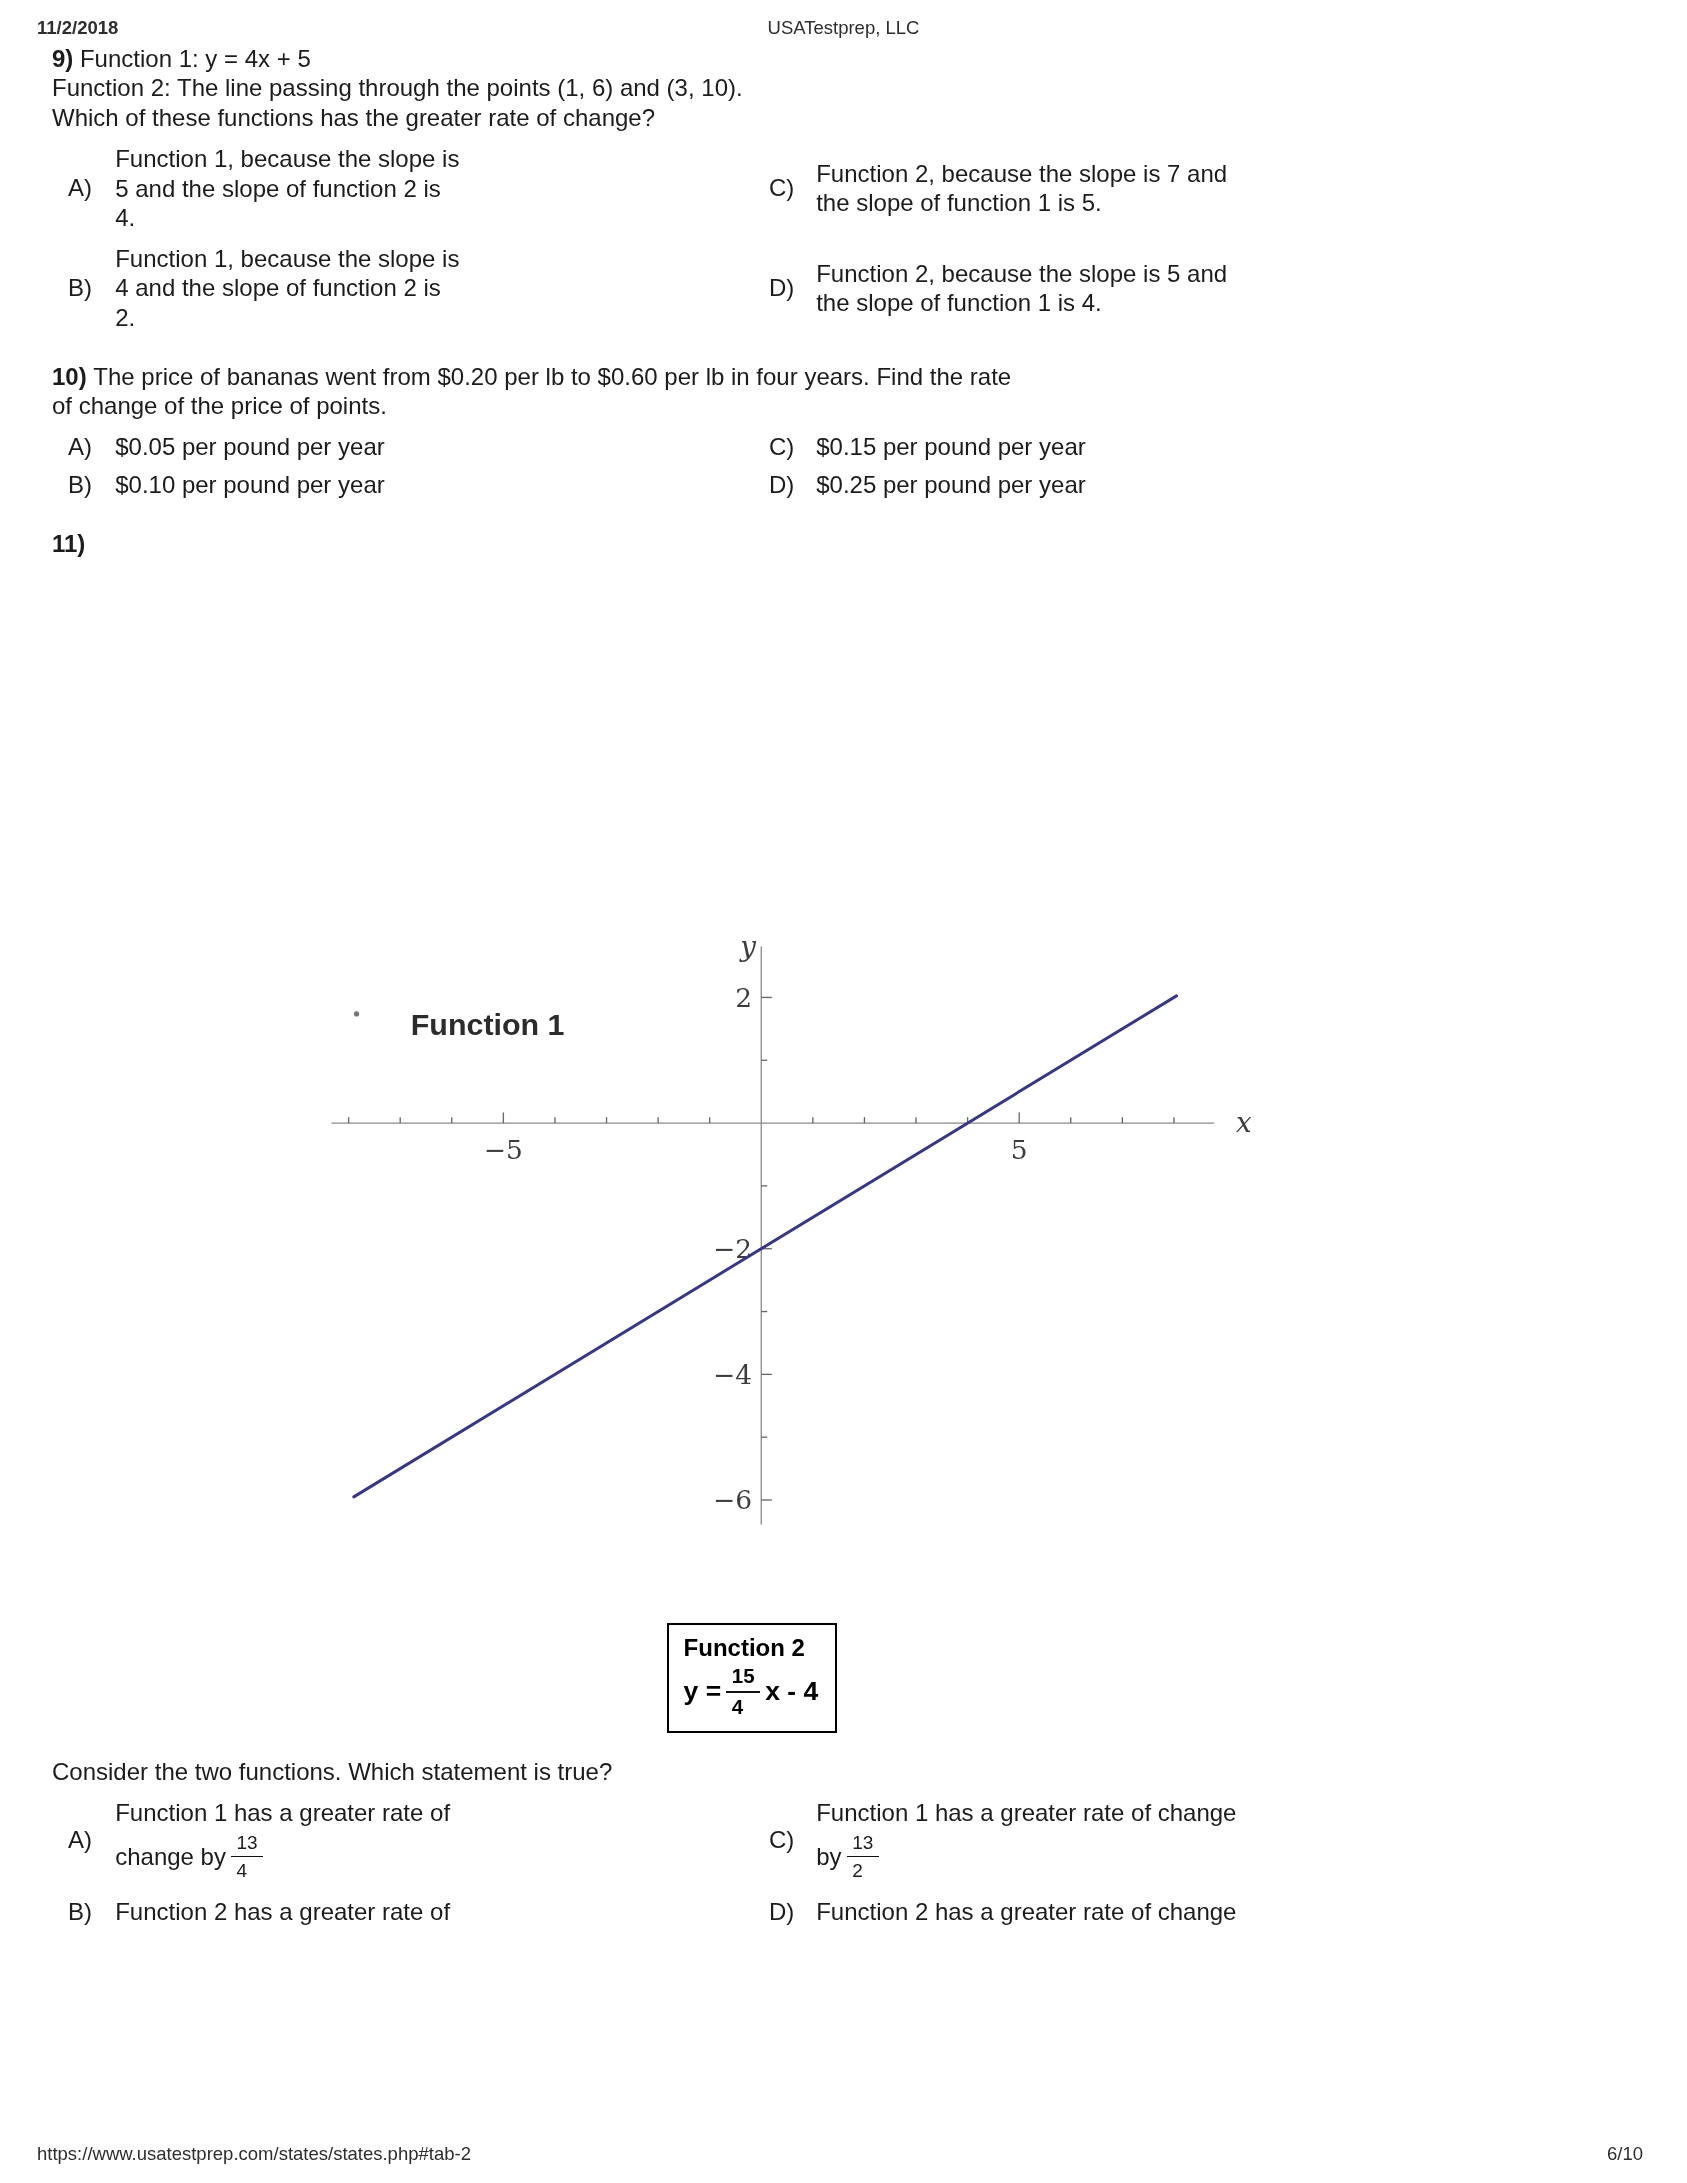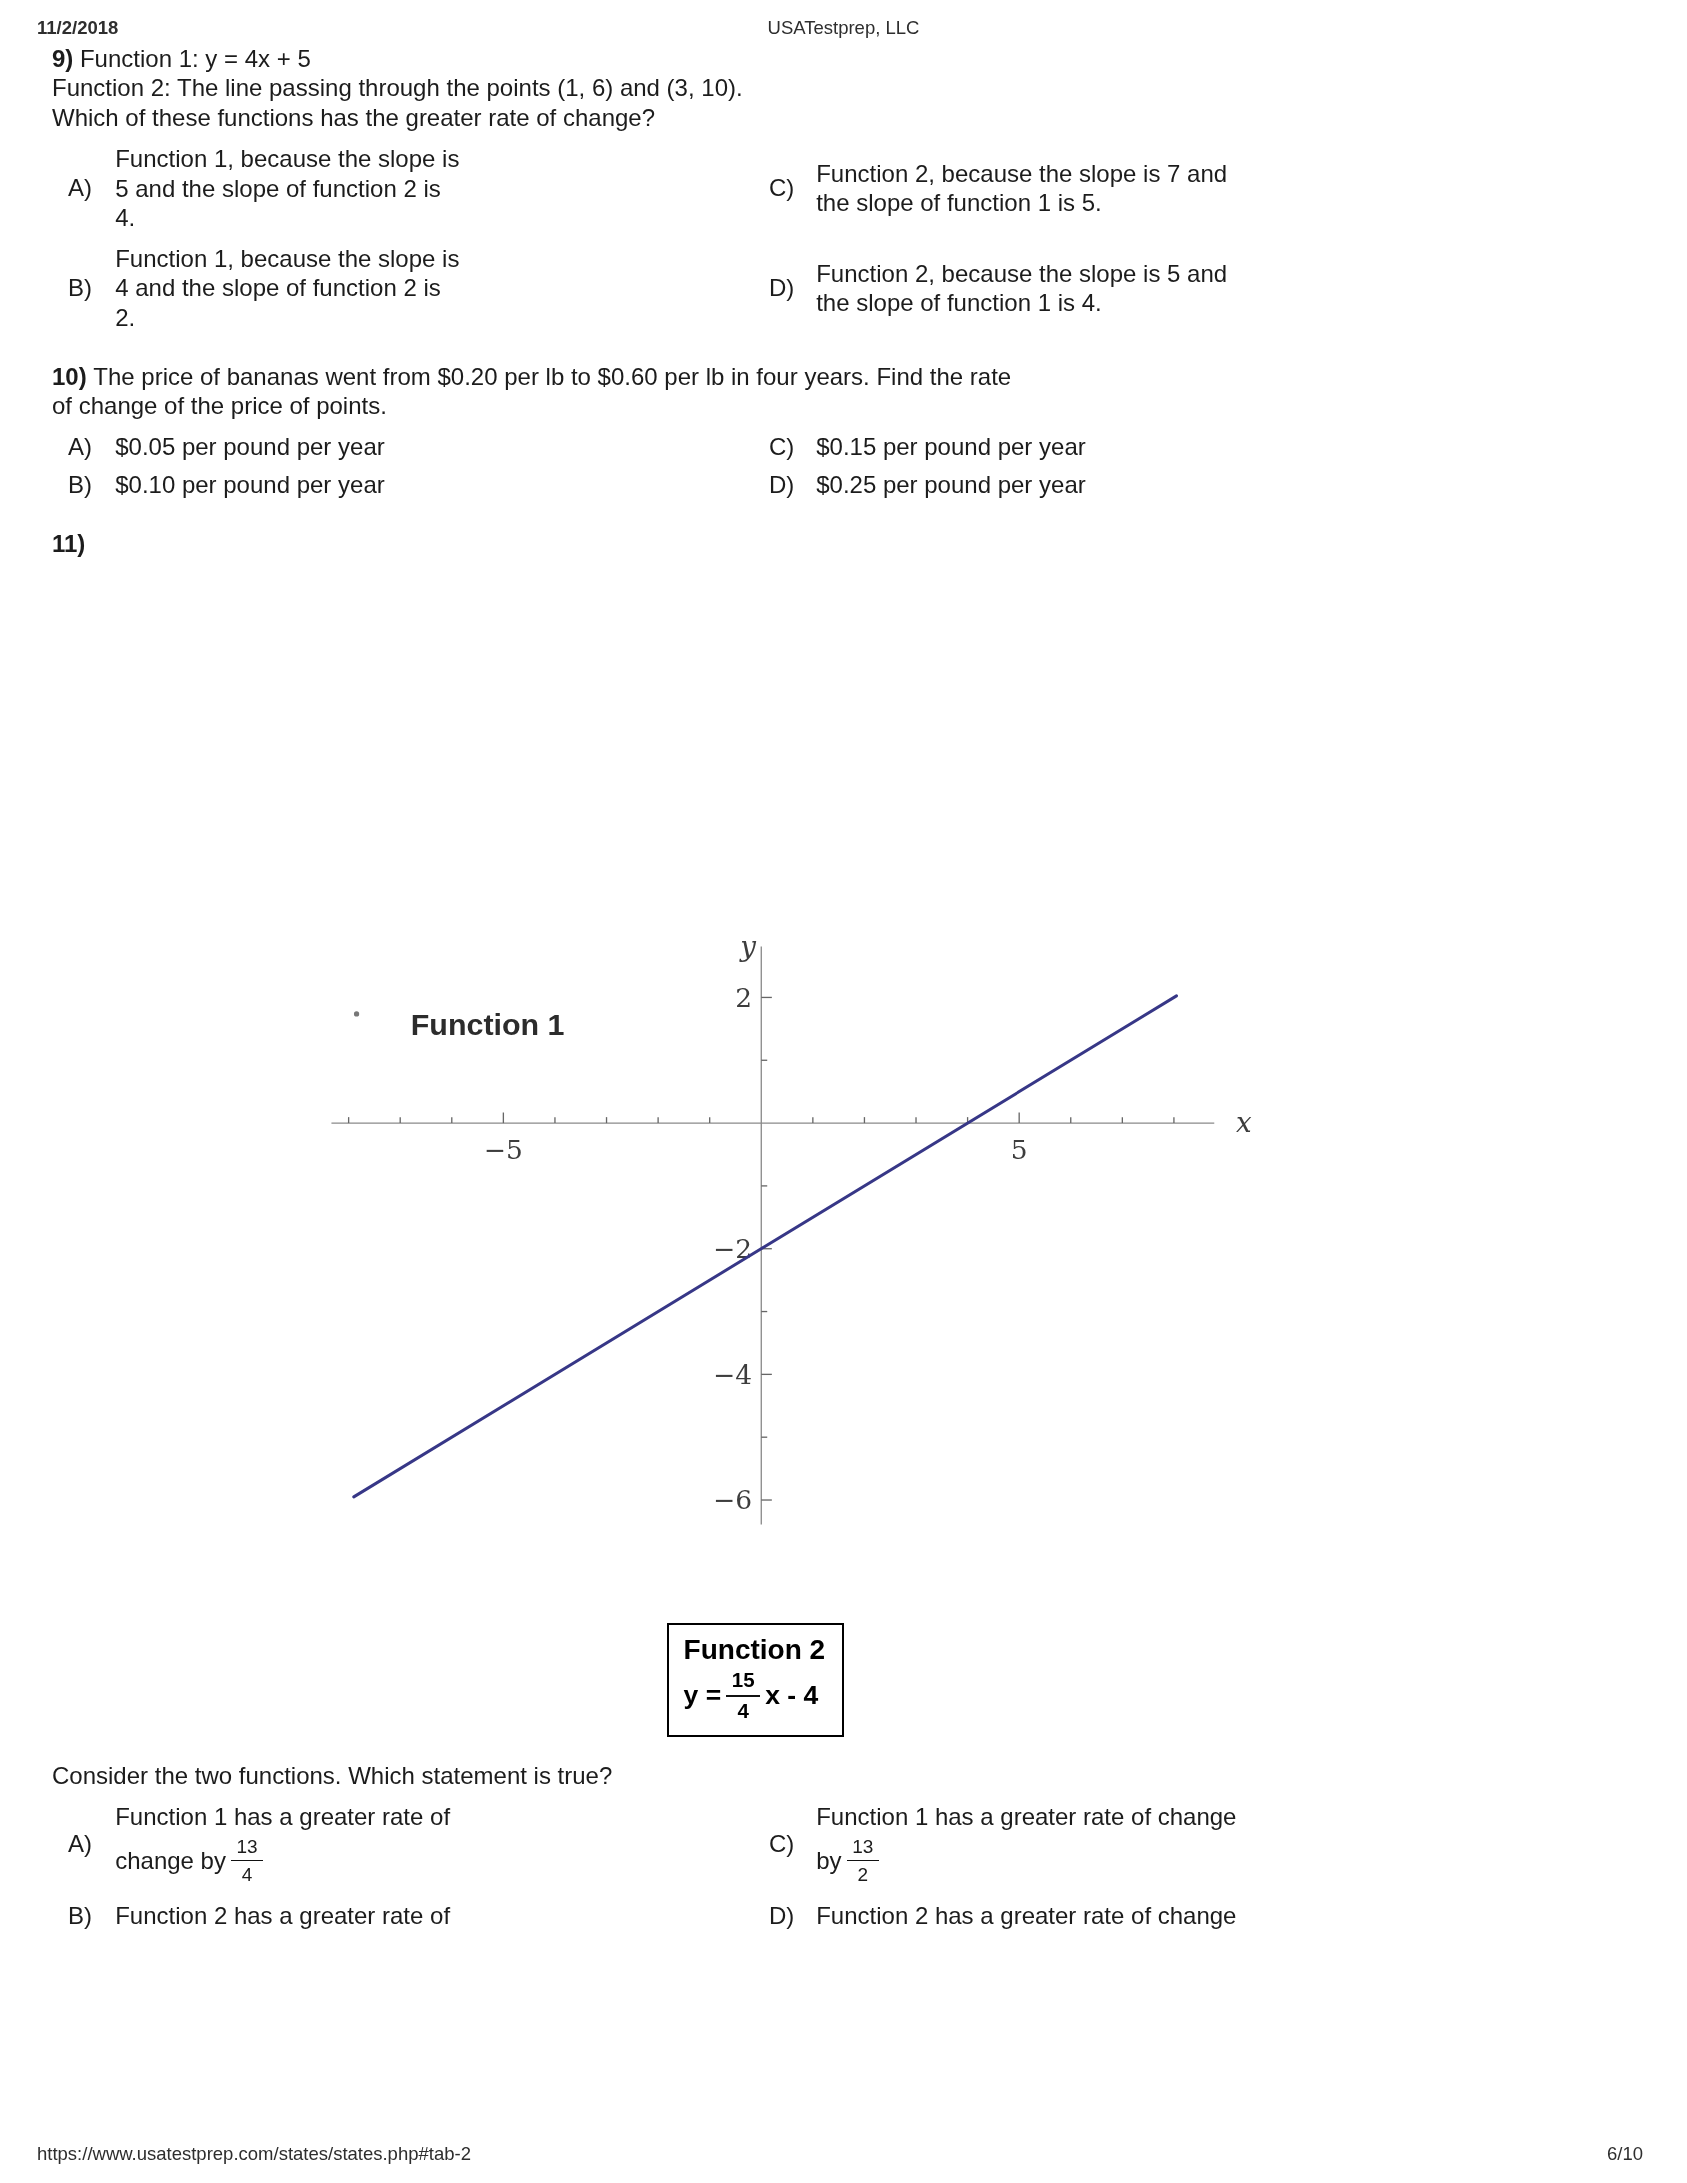--- a/index.html
+++ b/index.html
@@ -46,24 +46,24 @@
   svg .axis-label { font-family: "DejaVu Serif", serif; font-style: italic; font-size: 42px; fill: #3d3d3d; }
   svg .graph-title { font-family: "Liberation Sans", sans-serif; font-weight: 700; font-size: 46px; fill: #2c2c2c; }
 
   .fn2-box {
     display: inline-block;
     border: 2px solid #000;
     padding: 9.3px 17px 12px 14.6px;
     margin-left: 615px;
     margin-top: 74px;
   }
-  .fn2-title { font-weight: 700; font-size: 28px; color: #000; }
+  .fn2-title { font-weight: 700; font-size: 24px; color: #000; }
   .fn2-eq { display: flex; align-items: center; font-weight: 700; font-size: 26.5px; color: #000; margin-top: 2.6px; }
 
-  .frac { display: inline-flex; flex-direction: column; align-items: center; line-height: 1; margin: 0 5.3px; }
+  .frac { display: inline-flex; flex-direction: column; line-height: 1; margin: 0 5.3px; }
   .frac .fnum { padding: 1.3px 5.3px 4px; border-bottom: 2px solid #111; }
   .frac .fden { padding: 4px 5.3px 1.3px; }
   .fn2-eq .frac { font-size: 20.5px; }
 
   .frac-line { display: flex; align-items: center; margin-top: 4px; }
   .frac-line .frac { font-size: 19px; }
   .frac-line .frac .fnum { border-bottom-width: 1.3px; }
 </style>
 </head>
 <body>

